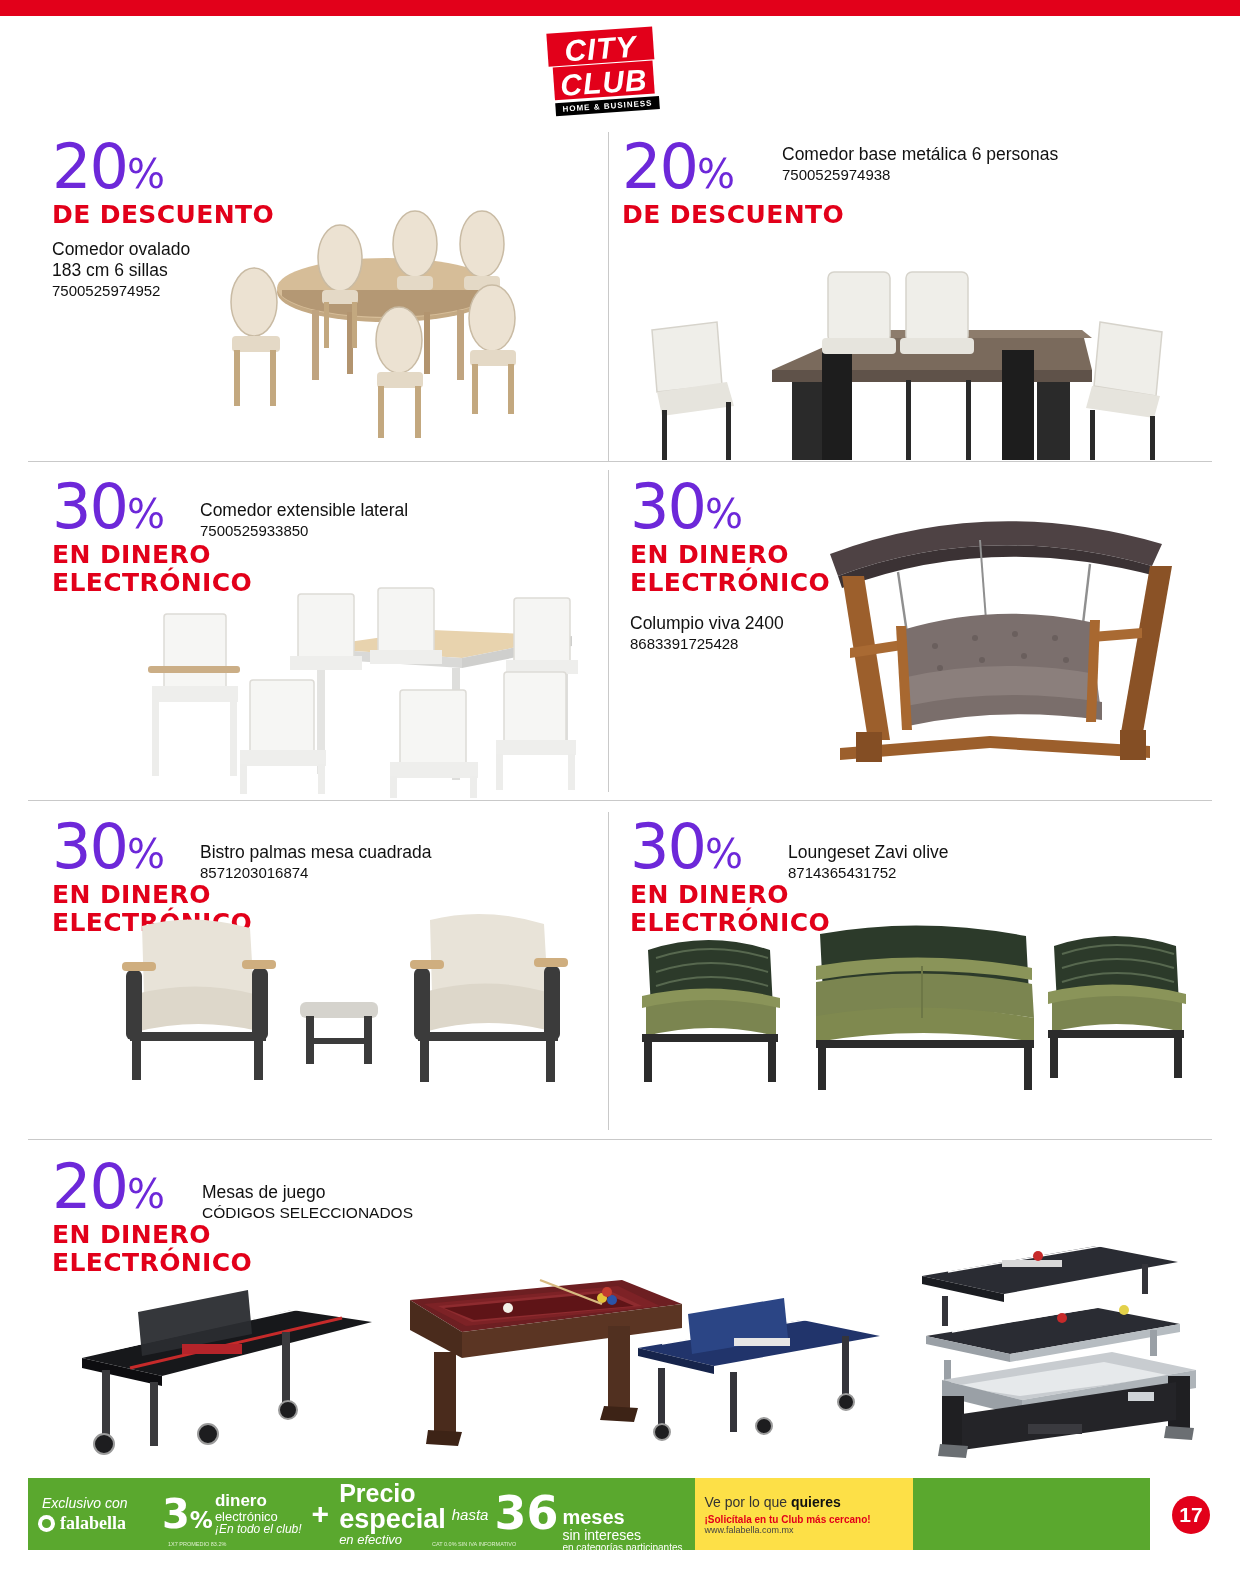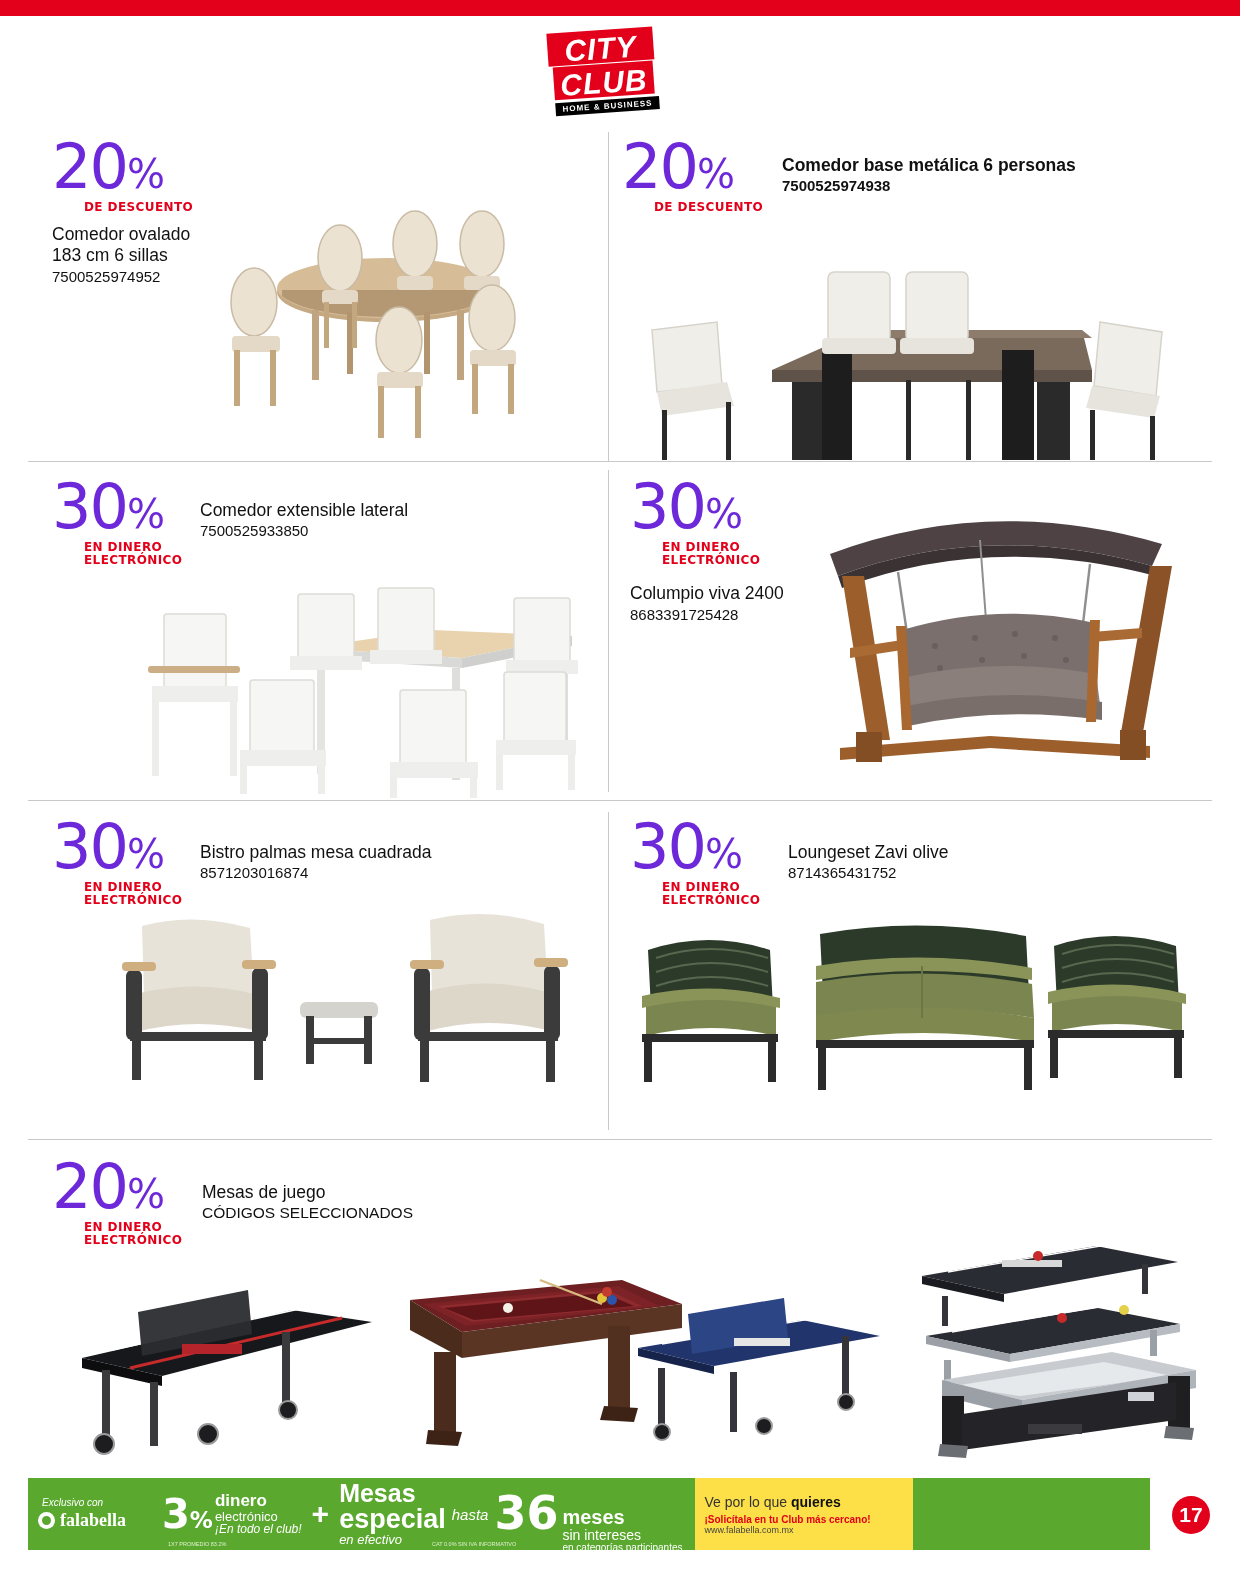--- a/index.html
+++ b/index.html
@@ -93,26 +93,25 @@
     line-height: 0.88;
     letter-spacing: -2px;
     font-family: "DejaVu Sans", sans-serif;
   }
   .disc-lg { font-size: 62px; }
   .disc .pct { font-size: 40px; letter-spacing: -1px; }
 
   .disc-sub {
     color: #e2001a;
     font-weight: bold;
-    font-size: 12px;
+    font-size: 25px;
     letter-spacing: 0.4px;
     line-height: 1.12;
     margin-top: 6px;
     font-family: "DejaVu Sans", sans-serif;
-    margin-left: 32px;
   }
 
   .prod-name {
     color: #111111;
     font-size: 17.5px;
     line-height: 1.22;
     font-family: "Liberation Sans", sans-serif;
   }
   .prod-code {
     color: #111111;
@@ -148,21 +147,21 @@
   }
   .promo-falabella {
     width: 128px;
     padding-left: 10px;
     flex-direction: column;
     align-items: flex-start;
     justify-content: center;
     display: flex;
   }
   .promo-excl {
-    font-size: 10px;
+    font-size: 14px;
     font-style: italic;
     color: #ffffff;
     margin-bottom: 2px;
     margin-left: 4px;
   }
   .fal-row { display: flex; align-items: center; }
   .fal-logo-mark {
     width: 17px; height: 17px;
     border-radius: 50%;
     background: #ffffff;
@@ -326,21 +325,21 @@
         <rect x="346" y="164" width="6" height="50" fill="#c3a87f"></rect>
       </g>
     </svg>
   </div>
 
   <div class="cell" style="top:140px; left:622px; width:580px; height:310px;">
     <div class="disc disc-lg">
       <span>20</span><span class="pct">%</span>
     </div>
     <div class="disc-sub">DE  DESCUENTO</div>
-    <div style="position:absolute; left:160px; top:15px;font-weight:bold;">
+    <div style="position:absolute; left:160px; top:4px;">
       <div class="prod-name">Comedor base metálica 6 personas</div>
       <div class="prod-code">7500525974938</div>
     </div>
 
     <svg class="art" style="left:0px; top:70px;" width="580" height="250" viewBox="0 0 580 250">
 
       <polygon points="150,160 240,120 460,120 470,160" fill="#7a6a5c"></polygon>
       <polygon points="150,160 470,160 470,172 150,172" fill="#5f5249"></polygon>
       <polygon points="240,120 460,120 470,128 245,128" fill="#8d7c6c"></polygon>
 
@@ -720,21 +719,21 @@
         <div class="stk1">dinero</div>
         <div class="stk2">electrónico</div>
         <div class="stk3">¡En todo el club!</div>
       </div>
     </div>
 
     <div class="promo-sec promo-plus">+</div>
 
     <div class="promo-sec promo-precio">
       <div class="stack">
-        <div class="p1">Mesas</div>
+        <div class="p1">Precio</div>
         <div class="p2">especial</div>
         <div class="p3">en efectivo</div>
       </div>
     </div>
 
     <div class="promo-sec promo-hasta">hasta</div>
 
     <div class="promo-sec">
       <div class="big-num" style="font-size:46px;">36</div>
       <div class="stack" style="margin-left:4px;">

